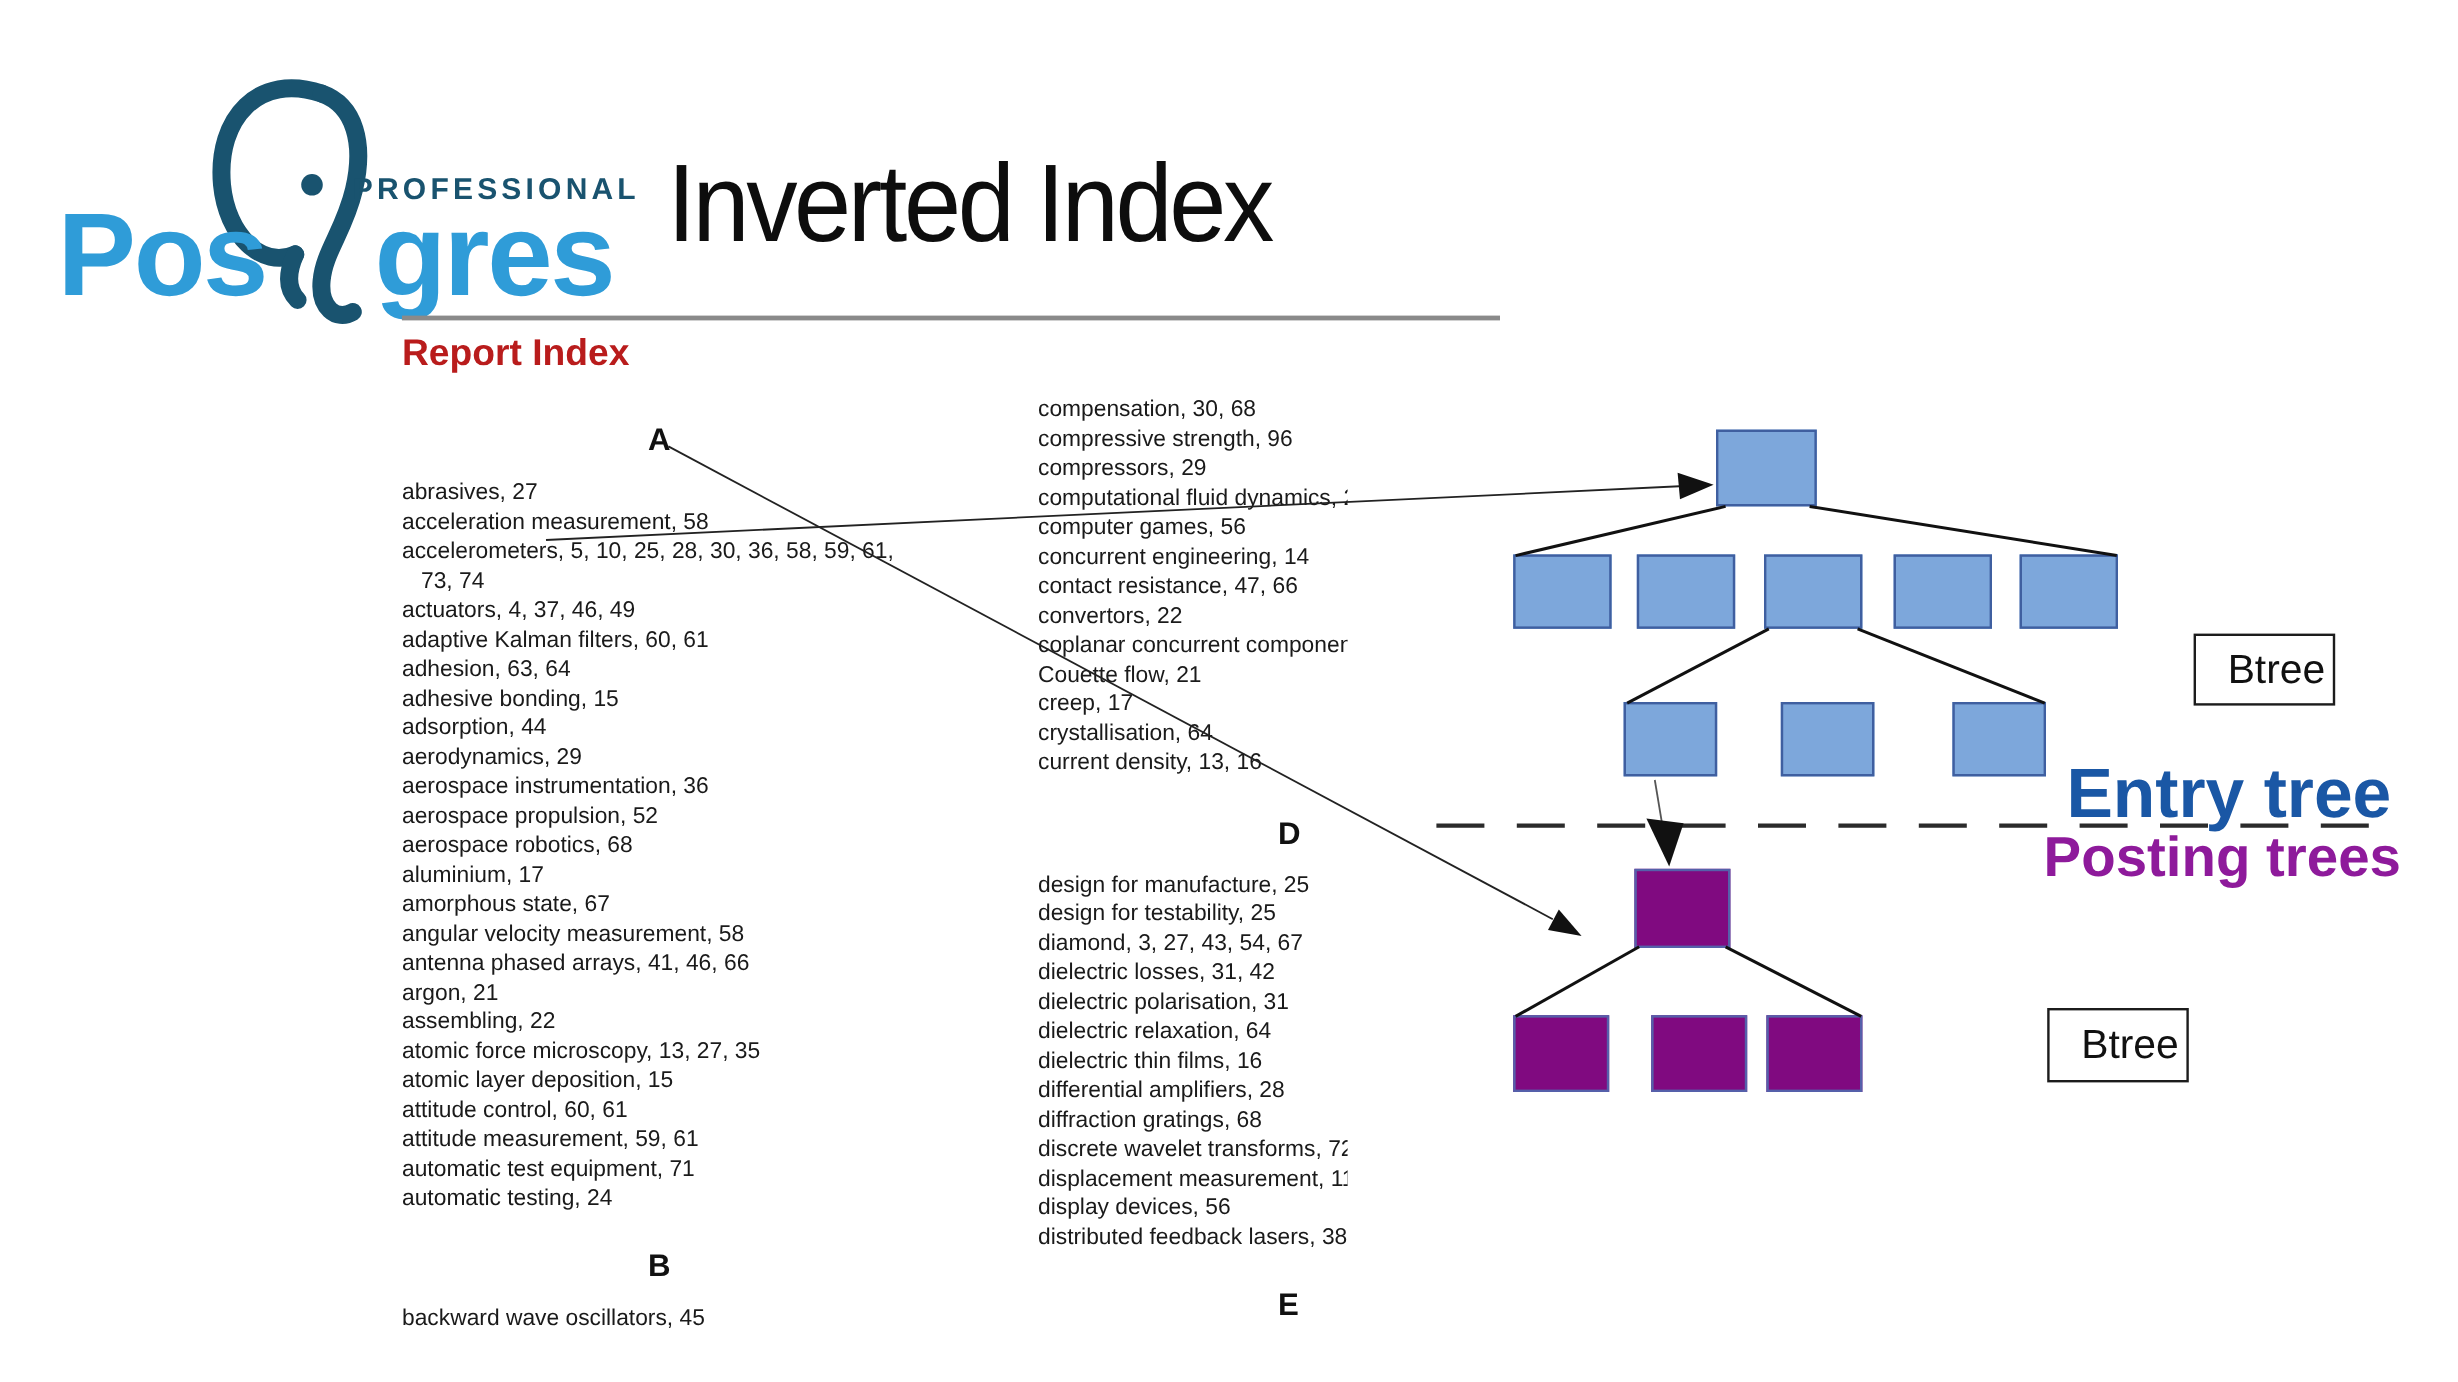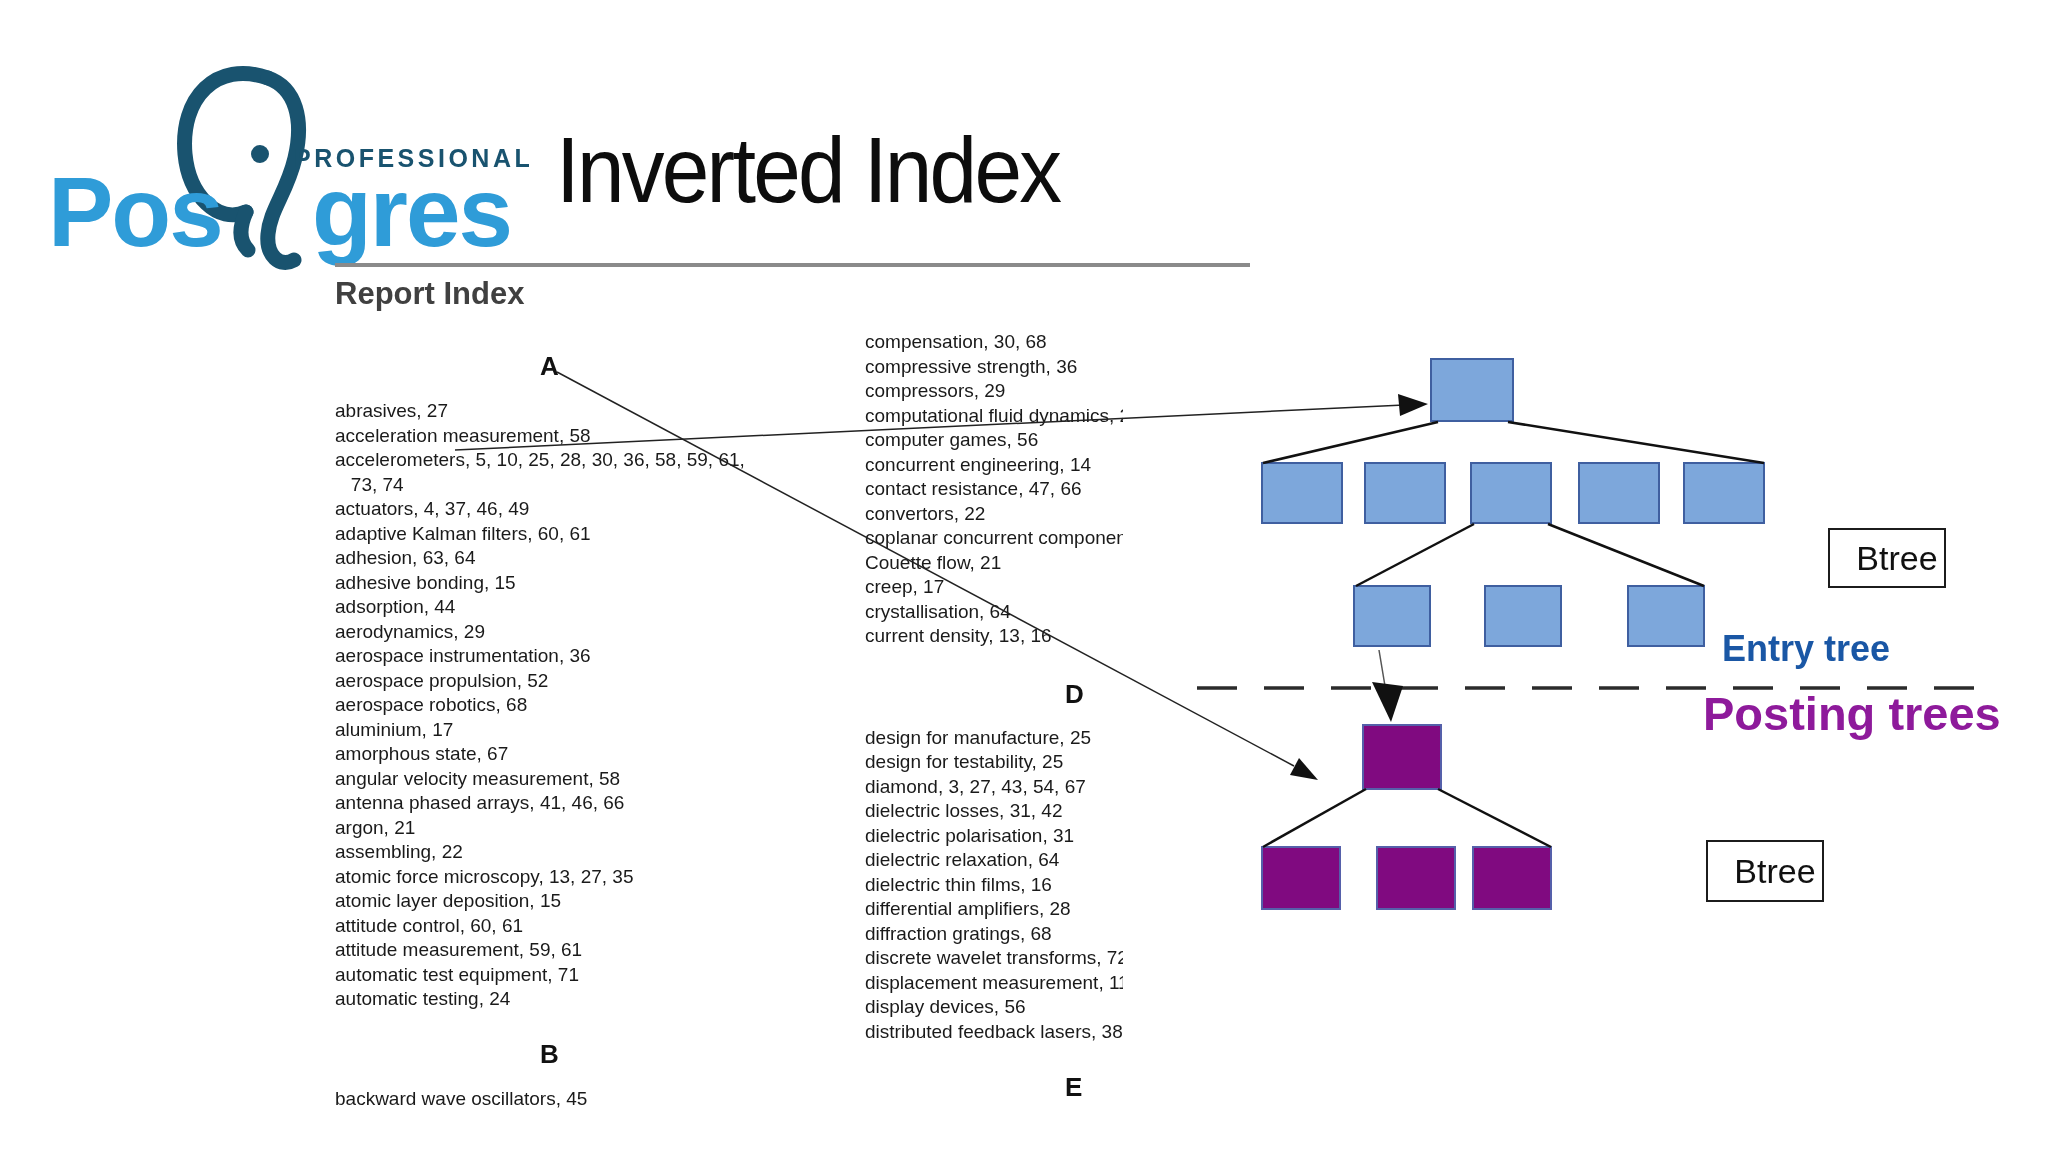--- a/index.html
+++ b/index.html
@@ -23,21 +23,21 @@
   .slide-title{
     position:absolute;left:556px;top:118px;font-size:92px;font-weight:400;
     color:#0d0d0d;letter-spacing:-3px;transform:scaleX(.93);transform-origin:left top;
     white-space:nowrap;
   }
   .title-rule{
     position:absolute;left:335px;top:263px;width:915px;height:4px;background:#8a8a8a;
   }
   
   .report-heading{
-    position:absolute;left:335px;top:276px;font-size:31px;font-weight:bold;color:#404040;
+    position:absolute;left:335px;top:276px;font-size:31px;font-weight:bold;color:#b91c1c;
     letter-spacing:0px;
   }
   .index-col{position:absolute;font-size:19px;line-height:24.5px;color:#1a1a1a;}
   .index-col .line{white-space:pre;height:24.5px;}
   #index-col-1{left:335px;top:352px;width:330px;}
   #index-col-2{left:865px;top:330px;width:258px;overflow:hidden;}
   .sec-letter{
     font-size:26px;font-weight:bold;height:28px;line-height:28px;color:#111;
   }
   #sec-a .sec-letter{margin-left:205px;margin-bottom:19px;}
@@ -47,21 +47,21 @@
   
   .node{position:absolute;box-sizing:border-box;}
   .bluebox{background:#7da7db;border:2px solid #3f5fa0;}
   .purplebox{background:#800a80;border:2px solid #5560aa;}
   .btree-label{
     position:absolute;box-sizing:border-box;background:#fff;border:2px solid #1c1c1c;
     display:flex;align-items:center;justify-content:center;
     font-size:34px;color:#111;padding-left:20px;
   }
   .entry-tree-label{
-    position:absolute;left:1722px;top:628px;font-size:36px;font-weight:bold;color:#1a57a5;
+    position:absolute;left:1722px;top:628px;font-size:58px;font-weight:bold;color:#1a57a5;
     white-space:nowrap;
   }
   .posting-trees-label{
     position:absolute;left:1703px;top:686px;font-size:47px;font-weight:bold;color:#8e1a9b;
     white-space:nowrap;
   }
   svg.overlay{position:absolute;left:0;top:0;pointer-events:none;}
 </style>
 </head>
 <body>
@@ -122,21 +122,21 @@
     <div class="sec-letter">B</div>
     <div>
         <div class="line">backward wave oscillators, 45</div>
       </div>
   </div>
 </div>
 
 <div class="index-col" id="index-col-2">
   <div>
       <div class="line">compensation, 30, 68</div>
-      <div class="line">compressive strength, 36</div>
+      <div class="line">compressive strength, 96</div>
       <div class="line">compressors, 29</div>
       <div class="line">computational fluid dynamics, 2</div>
       <div class="line">computer games, 56</div>
       <div class="line">concurrent engineering, 14</div>
       <div class="line">contact resistance, 47, 66</div>
       <div class="line">convertors, 22</div>
       <div class="line">coplanar concurrent componen</div>
       <div class="line">Couette flow, 21</div>
       <div class="line">creep, 17</div>
       <div class="line">crystallisation, 64</div>

